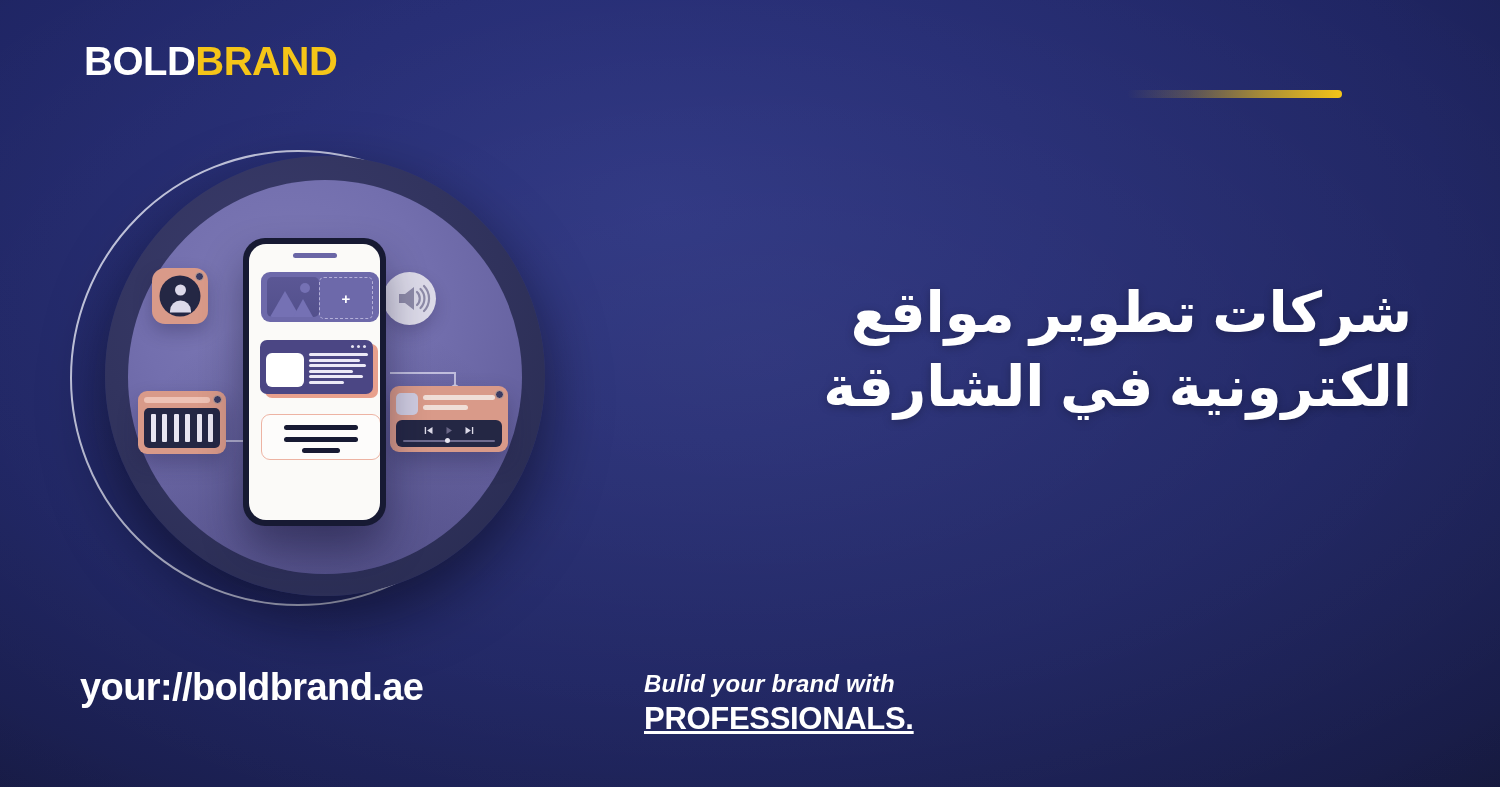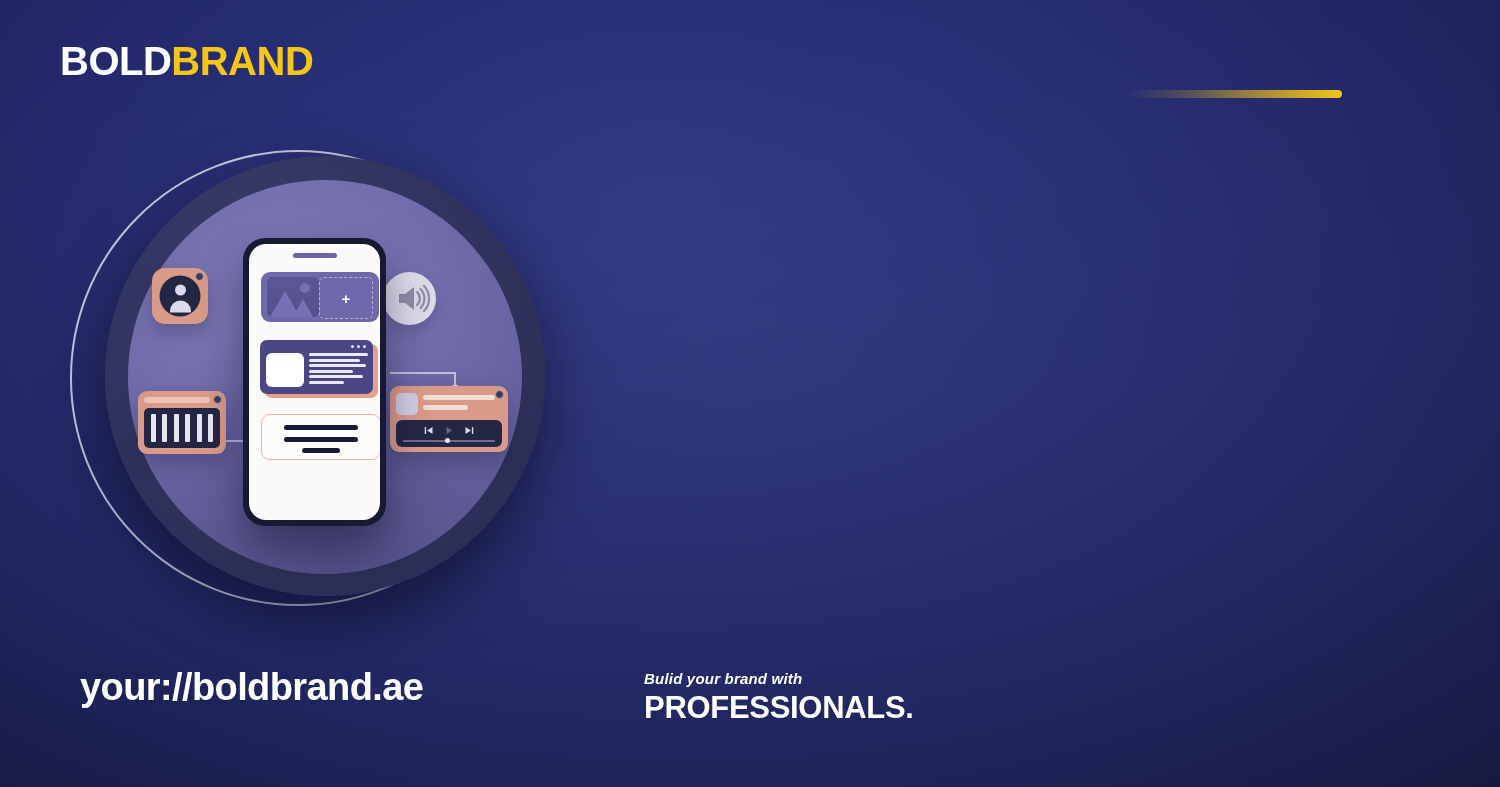--- a/index.html
+++ b/index.html
@@ -15,43 +15,43 @@
     position:relative;width:1500px;height:787px;overflow:hidden;
     background:
       radial-gradient(115% 135% at 44% 26%, #2b3380 0%, #252c74 22%, #1f2563 45%, #191d49 68%, #141732 86%, #11142c 100%);
   }
   .banner::after{
     content:"";position:absolute;inset:0;pointer-events:none;
     background:radial-gradient(120% 120% at 50% 45%, rgba(255,255,255,.05) 0%, rgba(0,0,0,0) 55%, rgba(5,6,18,.45) 100%);
   }
 
   
-  .logo{position:absolute;left:60px;top:41px;font-size:40px;font-weight:800;
+  .logo{position:absolute;left:84px;top:41px;font-size:40px;font-weight:800;
         letter-spacing:-0.5px;line-height:1;white-space:nowrap;z-index:6;}
   .logo .b1{color:#ffffff;}
   .logo .b2{color:#f5c518;}
 
   
   .accent{position:absolute;right:158px;top:90px;width:215px;height:8px;border-radius:4px;z-index:6;
           background:linear-gradient(90deg, rgba(245,197,24,0) 0%, rgba(245,197,24,.22) 28%, rgba(245,197,24,.62) 62%, #f5c518 100%);}
 
   
   .headline{position:absolute;right:88px;top:276px;width:600px;z-index:6;
             direction:rtl;text-align:right;color:#fff;font-weight:800;
             font-size:56px;line-height:1.32;letter-spacing:0;
             text-shadow:0 2px 10px rgba(0,0,0,.25);}
 
   
   .url{position:absolute;left:80px;top:666px;z-index:6;color:#fff;
        font-size:38px;font-weight:800;letter-spacing:-0.6px;white-space:nowrap;}
 
   
   .tagline{position:absolute;left:644px;top:670px;z-index:6;color:#fff;}
-  .tagline .t1{font-size:15px;font-style:italic;font-weight:700;letter-spacing:.2px;line-height:1.15;}
-  .tagline .t2{font-size:31px;font-weight:800;letter-spacing:-0.3px;line-height:1.15;margin-top:3px;}
+  .tagline .t1{font-size:24px;font-style:italic;font-weight:700;letter-spacing:.2px;line-height:1.15;}
+  .tagline .t2{font-size:31px;font-weight:800;letter-spacing:-0.3px;line-height:1.15;margin-top:3px;text-decoration:underline;}
 
   
   .art{position:absolute;left:60px;top:128px;width:500px;height:500px;z-index:5;}
 
   .ring-outline{position:absolute;left:10px;top:22px;width:452px;height:452px;border-radius:50%;
                 border:2.5px solid rgba(226,228,245,.85);}
   .ring-dark{position:absolute;left:45px;top:28px;width:440px;height:440px;border-radius:50%;
              background:radial-gradient(circle at 38% 30%, #3a3b6b 0%, #32345f 45%, #272a4f 100%);
              box-shadow:0 24px 60px rgba(5,6,20,.55);}
   .disc{position:absolute;left:68px;top:52px;width:394px;height:394px;border-radius:50%;
@@ -140,20 +140,21 @@
 <body>
 
 <div class="banner">
 
   <div class="logo">
     <span class="b1">BOLD</span><span class="b2">BRAND</span>
   </div>
 
   <div class="accent"></div>
 
+  <div class="headline">شركات تطوير مواقع الكترونية في الشارقة</div>
 
   <div class="url">your://boldbrand.ae</div>
 
   <div class="tagline">
     <div class="t1">Bulid your brand with</div>
     <div class="t2">PROFESSIONALS.</div>
   </div>
 
   <div class="art">
 

